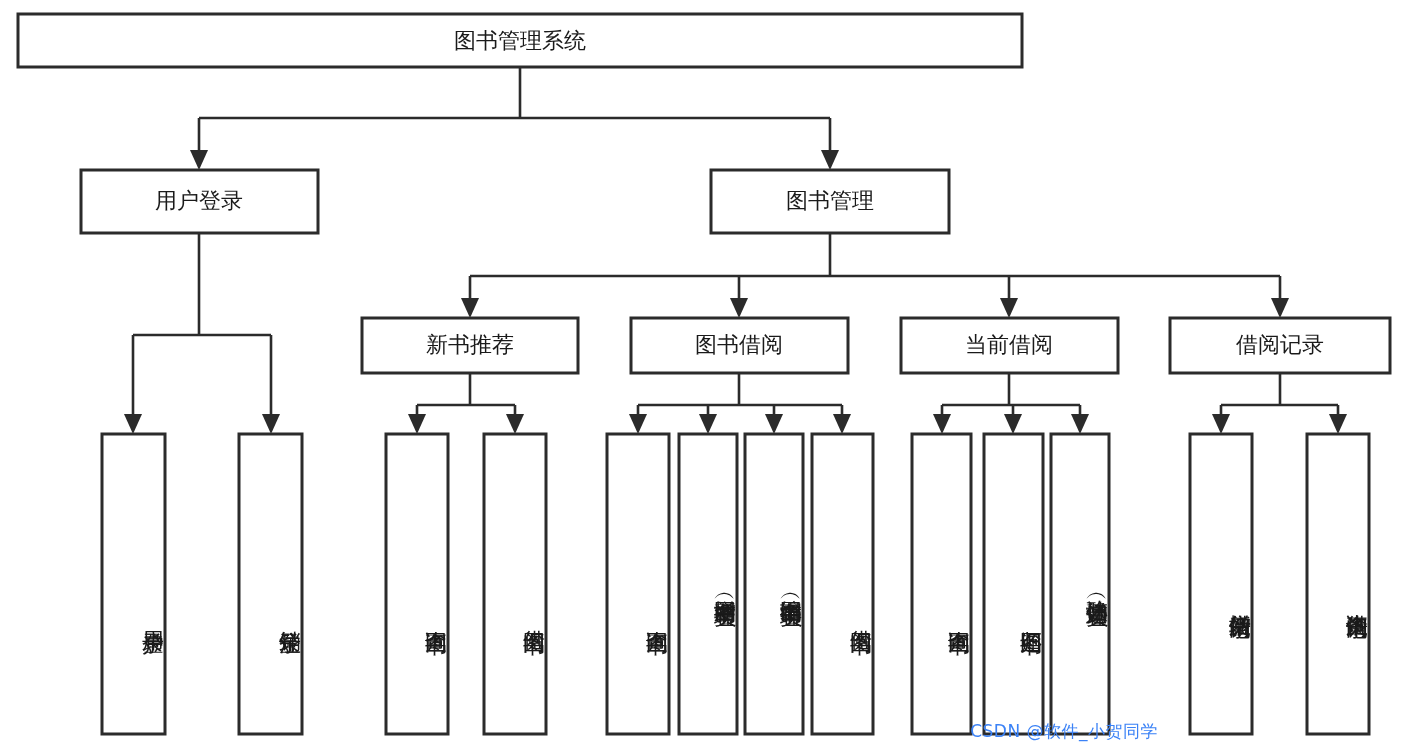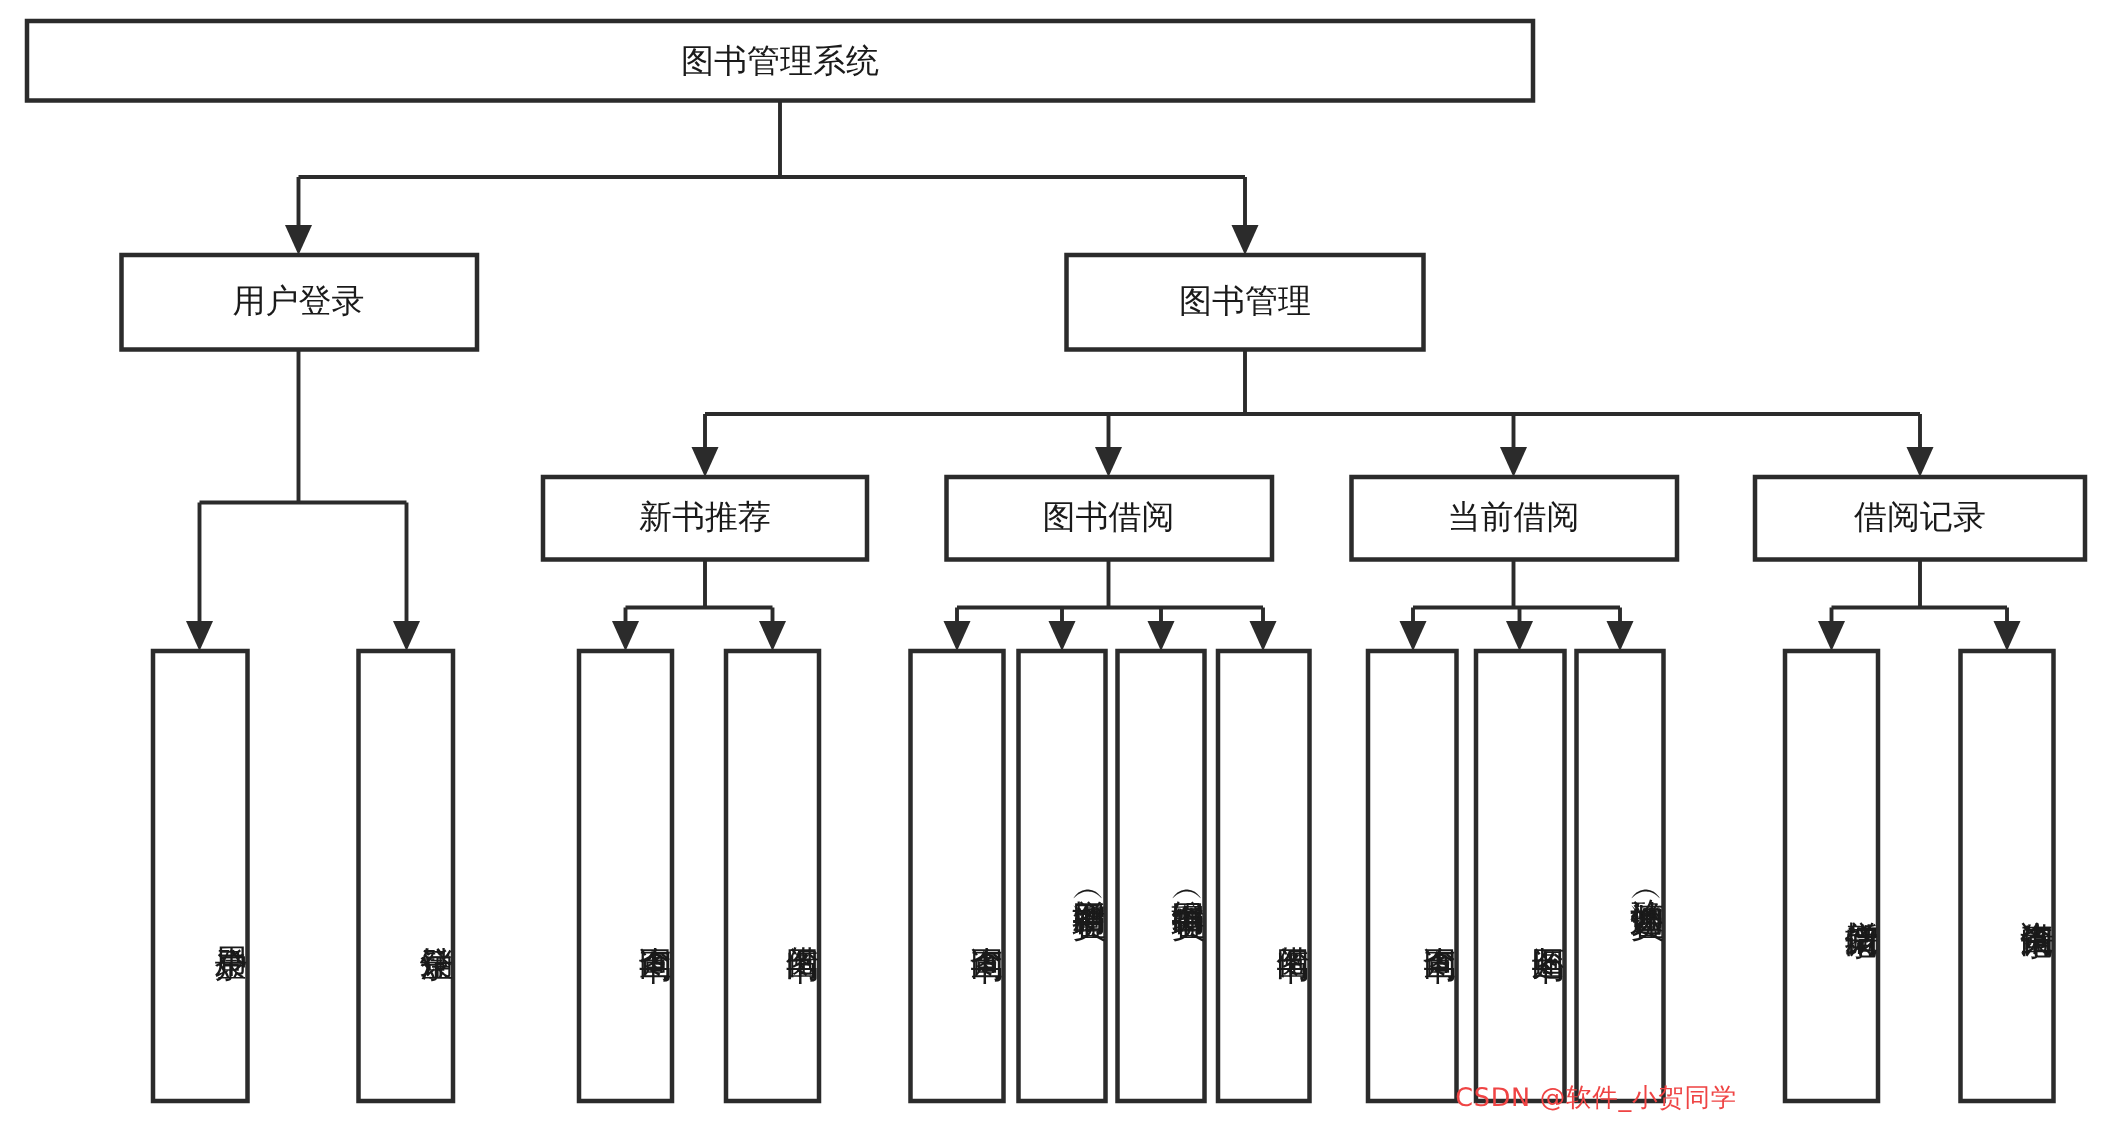--- a/index.html
+++ b/index.html
@@ -62,21 +62,21 @@
     letter-spacing: 1px;
     white-space: nowrap;
     pointer-events: none;
   }
   #watermark {
     position: absolute;
     right: 8px;
     bottom: 4px;
     font-family: "DejaVu Sans", "Liberation Sans", sans-serif;
     font-size: 17px;
-    color: #ef4444;
+    color: #3b82f6;
     letter-spacing: 0.5px;
     user-select: none;
   }
 </style>
 </head>
 <body>
 
 <div id="diagram-root">
 
   <svg id="flow" viewBox="0 0 1405 747">

